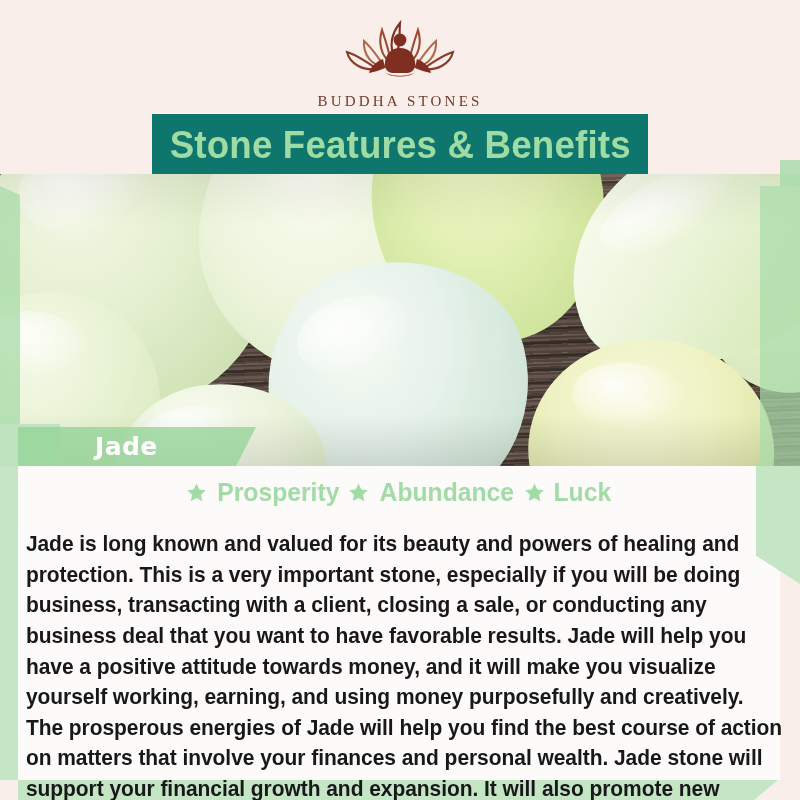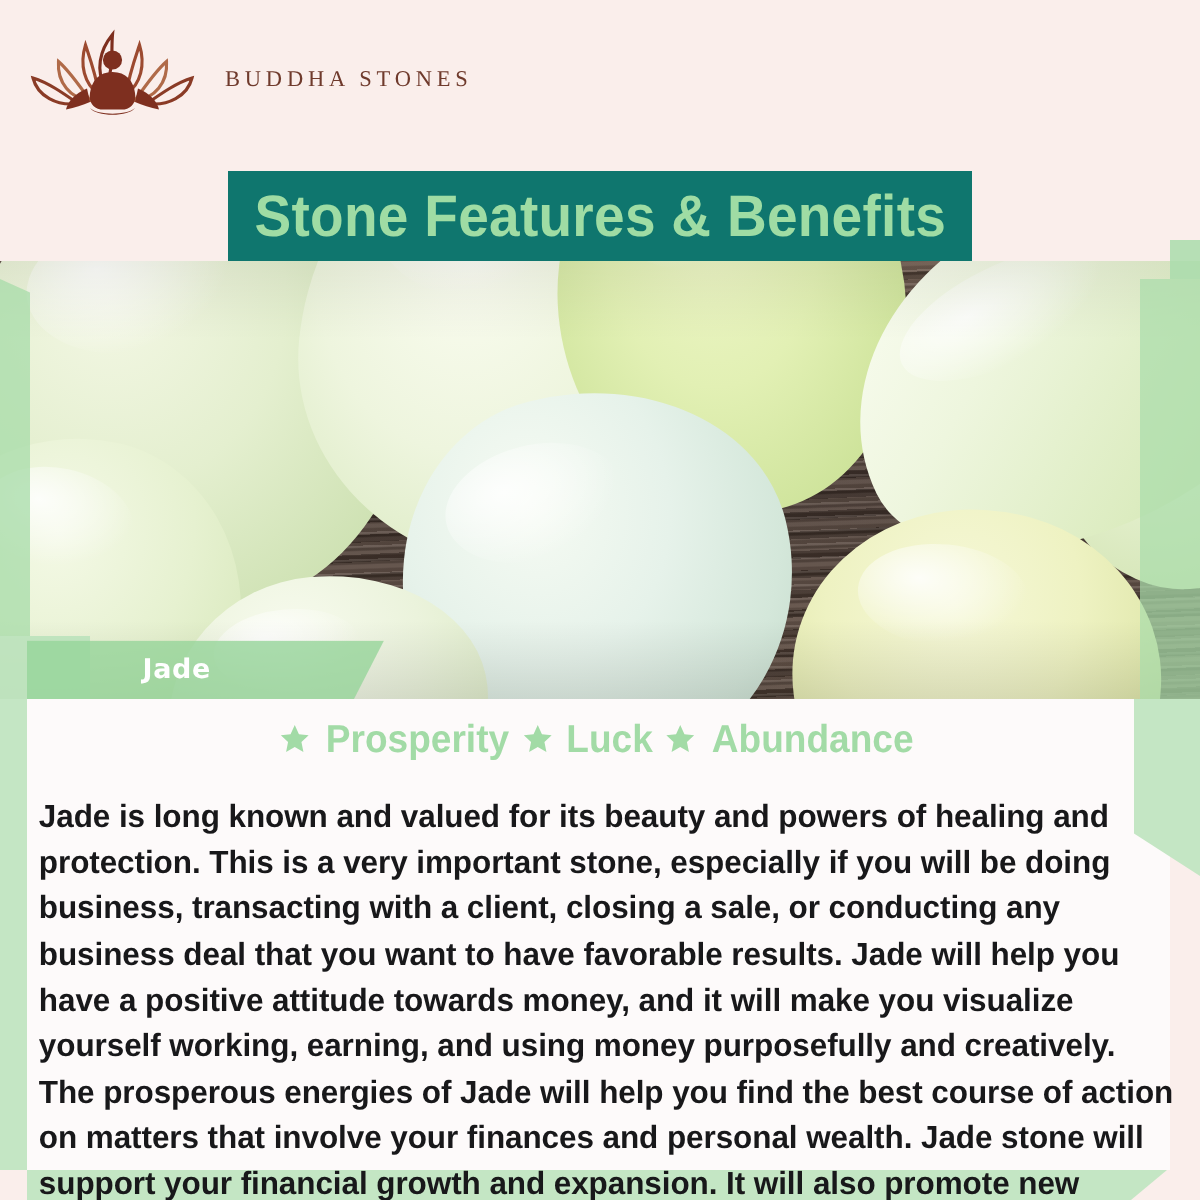--- a/index.html
+++ b/index.html
@@ -9,21 +9,21 @@
     background:#faeeeb;
     font-family:"Liberation Sans","DejaVu Sans",sans-serif;
     overflow:hidden;
     position:relative;
   }
   #page{position:relative;width:800px;height:800px;overflow:hidden;background:#faeeeb;}
 
   
   .brand{
     position:absolute;left:0;top:14px;width:800px;
-    display:flex;flex-direction:row;align-items:center;
+    display:flex;flex-direction:column;align-items:center;
     z-index:6;
   }
   .brand-mark{width:150px;height:74px;display:block;}
   .brand-name{
     margin-top:5px;
     font-family:"Liberation Serif","DejaVu Serif",serif;
     font-size:15px;letter-spacing:3.2px;color:#6f3a2c;
     font-weight:400;
   }
 
@@ -136,21 +136,21 @@
   
   .jade-band{
     position:absolute;left:18px;top:427px;width:238px;height:39px;
     background:rgba(150,213,154,.80);
     clip-path:polygon(0 0,100% 0,calc(100% - 20px) 100%,0 100%);
     display:flex;align-items:center;
     z-index:5;
   }
   .jade-band-text{
     margin-left:77px;
-    font-size:18px;font-weight:bold;color:#ffffff;letter-spacing:.4px;
+    font-size:25px;font-weight:bold;color:#ffffff;letter-spacing:.4px;
     font-family:"DejaVu Sans","Liberation Sans",sans-serif;
   }
 
   
   .panel{
     position:absolute;left:18px;top:466px;width:762px;height:314px;
     background:#fdfafa;
     z-index:3;
   }
 
@@ -251,27 +251,27 @@
       <svg class="benefit-star" viewBox="0 0 24 24" aria-hidden="true">
         <polygon points="12,1.6 15.2,8.6 22.6,9.4 17.1,14.5 18.6,22 12,18.2 5.4,22 6.9,14.5 1.4,9.4 8.8,8.6"></polygon>
       </svg>
       <span class="benefit-label">Prosperity</span>
     </div>
 
     <div class="benefit">
       <svg class="benefit-star" viewBox="0 0 24 24" aria-hidden="true">
         <polygon points="12,1.6 15.2,8.6 22.6,9.4 17.1,14.5 18.6,22 12,18.2 5.4,22 6.9,14.5 1.4,9.4 8.8,8.6"></polygon>
       </svg>
-      <span class="benefit-label">Luck</span>
+      <span class="benefit-label">Abundance</span>
     </div>
 
     <div class="benefit">
       <svg class="benefit-star" viewBox="0 0 24 24" aria-hidden="true">
         <polygon points="12,1.6 15.2,8.6 22.6,9.4 17.1,14.5 18.6,22 12,18.2 5.4,22 6.9,14.5 1.4,9.4 8.8,8.6"></polygon>
       </svg>
-      <span class="benefit-label">Abundance</span>
+      <span class="benefit-label">Luck</span>
     </div>
 
   </div>
 
   <p class="body-copy">Jade is long known and valued for its beauty and powers of healing and protection. This is a very important stone, especially if you will be doing business, transacting with a client, closing a sale, or conducting any business deal that you want to have favorable results. Jade will help you have a positive attitude towards money, and it will make you visualize yourself working, earning, and using money purposefully and creatively. The prosperous energies of Jade will help you find the best course of action on matters that involve your finances and personal wealth. Jade stone will support your financial growth and expansion. It will also promote new beginnings and give you the guidance that you need to be successful and wealthy!</p>
 
 </div>
 
 </body></html>

